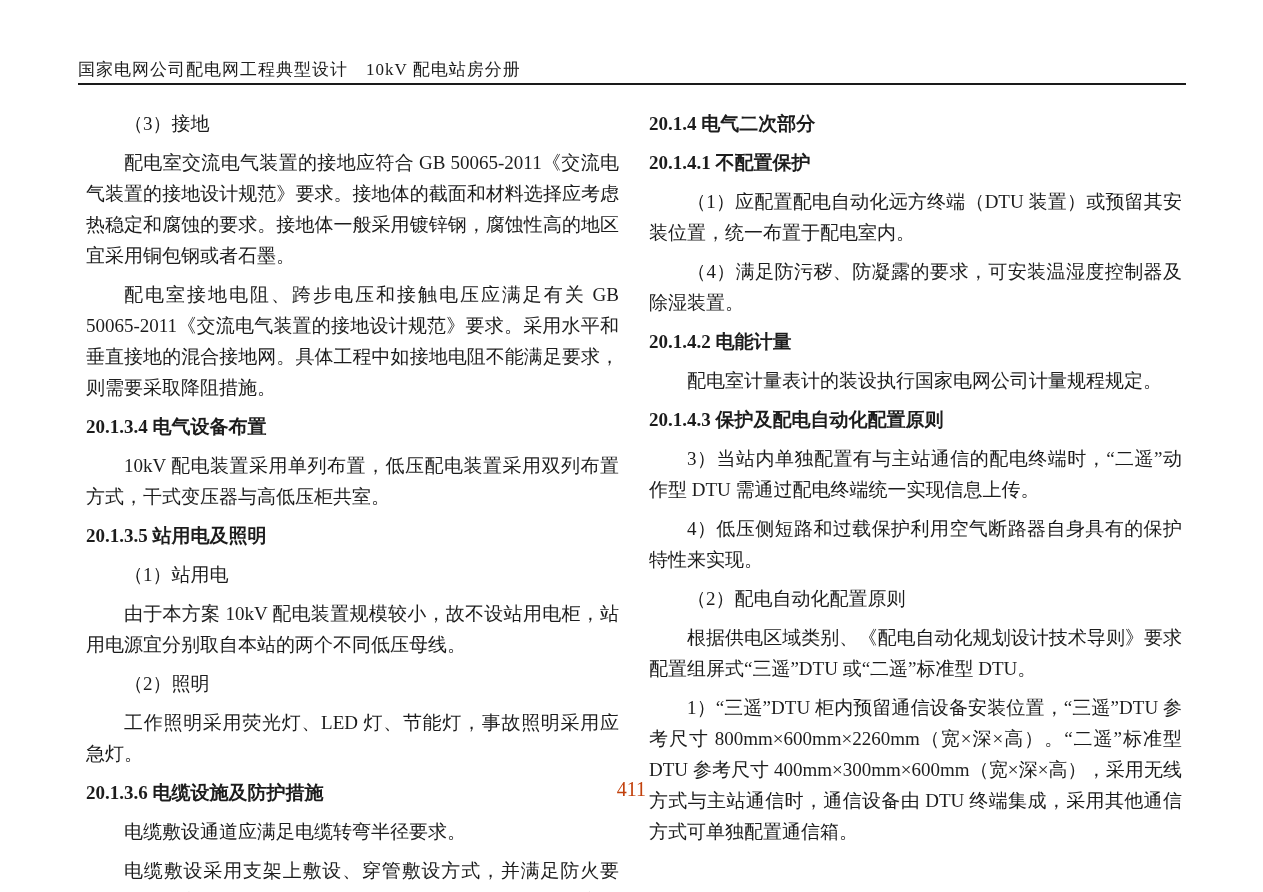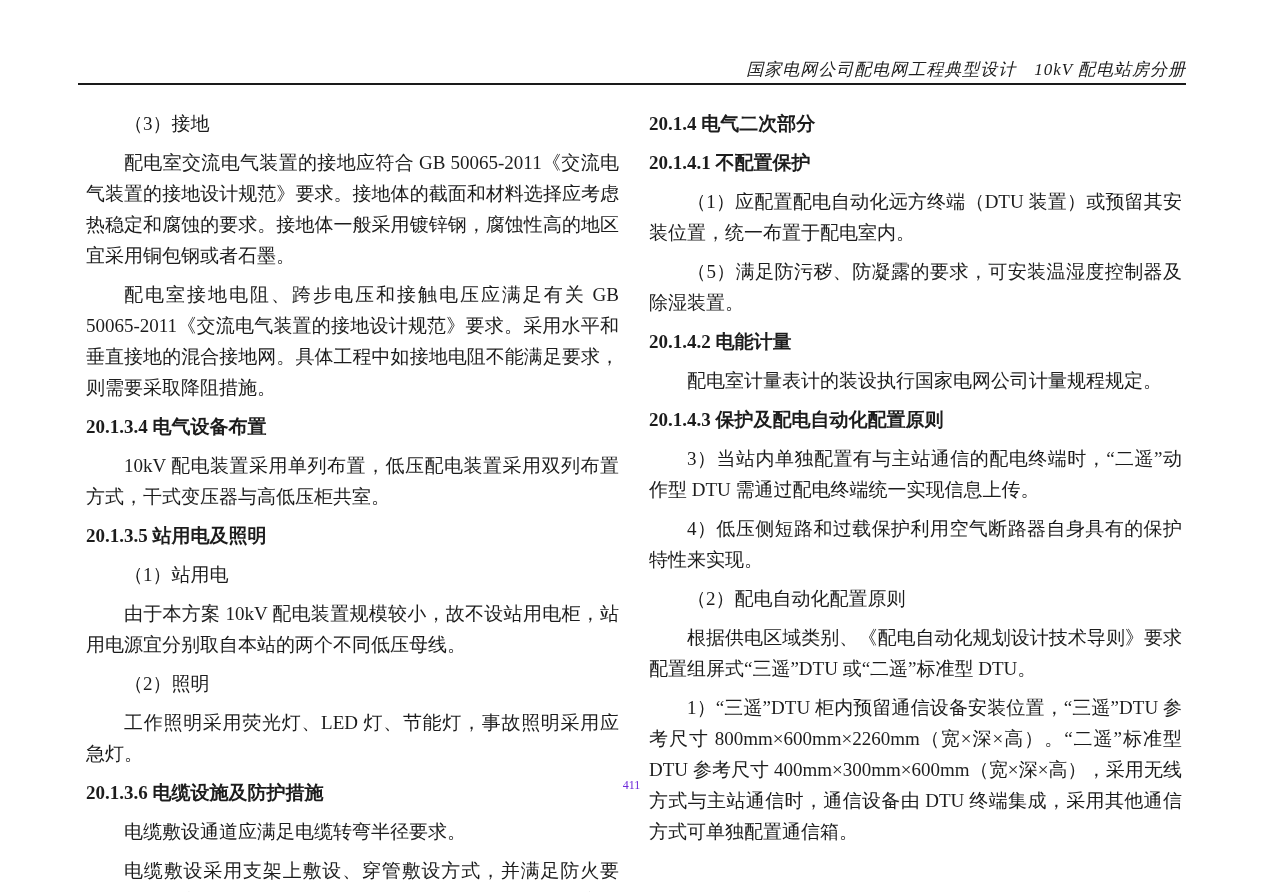--- a/index.html
+++ b/index.html
@@ -18,25 +18,24 @@
   }
   .header {
     position: absolute;
     top: 0;
     left: 78px;
     width: 1108px;
     padding-top: 57px;
     border-bottom: 2px solid #1a1a1a;
   }
   .header-text {
-    text-align: right;
+    text-align: left;
     font-size: 17px;
     line-height: 26px;
     letter-spacing: 1px;
-    font-style: italic;
   }
   .columns {
     position: absolute;
     top: 100px;
     left: 78px;
     width: 1112px;
     display: flex;
     gap: 14px;
   }
   .column {
@@ -55,22 +54,22 @@
   .column p.heading {
     font-weight: bold;
     text-indent: 0;
   }
   .footer {
     position: absolute;
     top: 778px;
     left: 0;
     width: 1263px;
     text-align: center;
-    font-size: 12px;
-    color: #6d28d9;
+    font-size: 20px;
+    color: #c2410c;
   }
 </style>
 </head>
 <body>
 
 <div class="page">
 
   <div class="header">
     <div class="header-text">国家电网公司配电网工程典型设计　10kV 配电站房分册</div>
   </div>
@@ -88,21 +87,21 @@
         <p class="body">（2）照明</p>
         <p class="body">工作照明采用荧光灯、LED 灯、节能灯，事故照明采用应急灯。</p>
         <p class="heading">20.1.3.6 电缆设施及防护措施</p>
         <p class="body">电缆敷设通道应满足电缆转弯半径要求。</p>
         <p class="body">电缆敷设采用支架上敷设、穿管敷设方式，并满足防火要求；在柜下方及电缆沟进出口采用耐火材料封堵，电缆进出室内外，需考虑防水封堵措施。</p>
       </div>
     <div class="column" id="col-right">
         <p class="heading">20.1.4 电气二次部分</p>
         <p class="heading">20.1.4.1 不配置保护</p>
         <p class="body">（1）应配置配电自动化远方终端（DTU 装置）或预留其安装位置，统一布置于配电室内。</p>
-        <p class="body">（5）满足防污秽、防凝露的要求，可安装温湿度控制器及除湿装置。</p>
+        <p class="body">（4）满足防污秽、防凝露的要求，可安装温湿度控制器及除湿装置。</p>
         <p class="heading">20.1.4.2 电能计量</p>
         <p class="body">配电室计量表计的装设执行国家电网公司计量规程规定。</p>
         <p class="heading">20.1.4.3 保护及配电自动化配置原则</p>
         <p class="body">3）当站内单独配置有与主站通信的配电终端时，“二遥”动作型 DTU 需通过配电终端统一实现信息上传。</p>
         <p class="body">4）低压侧短路和过载保护利用空气断路器自身具有的保护特性来实现。</p>
         <p class="body">（2）配电自动化配置原则</p>
         <p class="body">根据供电区域类别、《配电自动化规划设计技术导则》要求配置组屏式“三遥”DTU 或“二遥”标准型 DTU。</p>
         <p class="body">1）“三遥”DTU 柜内预留通信设备安装位置，“三遥”DTU 参考尺寸 800mm×600mm×2260mm（宽×深×高）。“二遥”标准型 DTU 参考尺寸 400mm×300mm×600mm（宽×深×高），采用无线方式与主站通信时，通信设备由 DTU 终端集成，采用其他通信方式可单独配置通信箱。</p>
       </div>
   </div>

